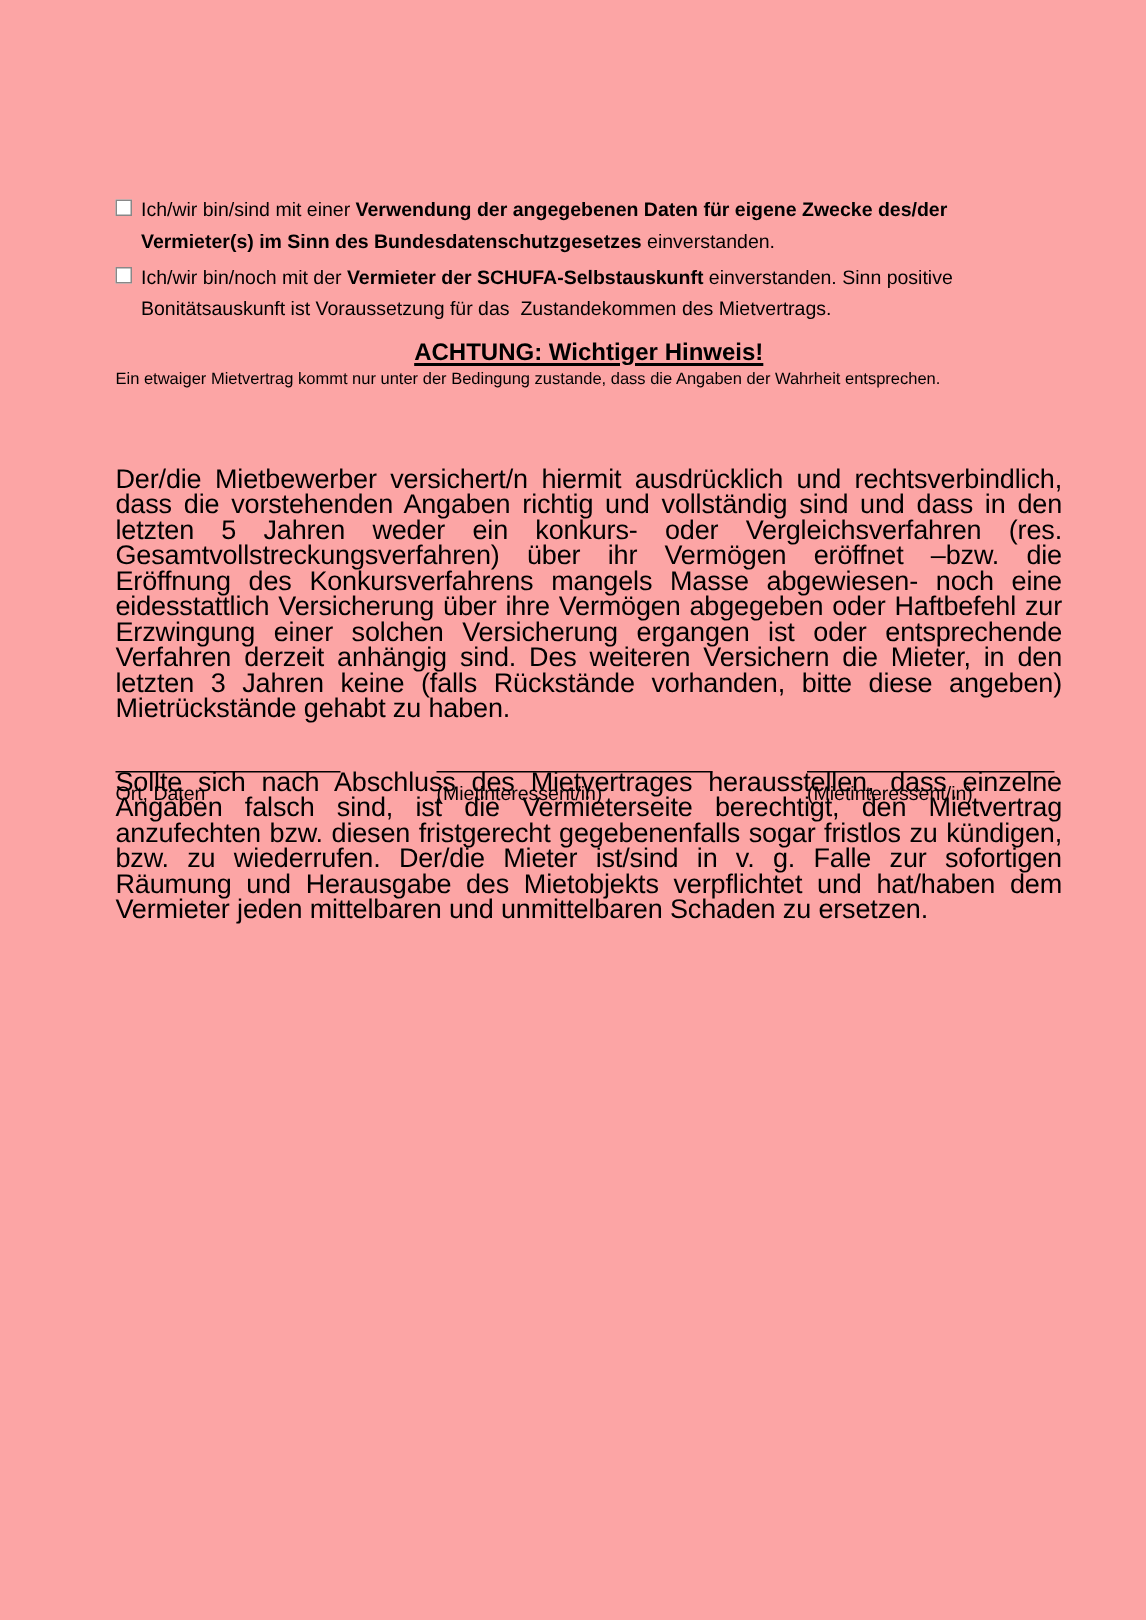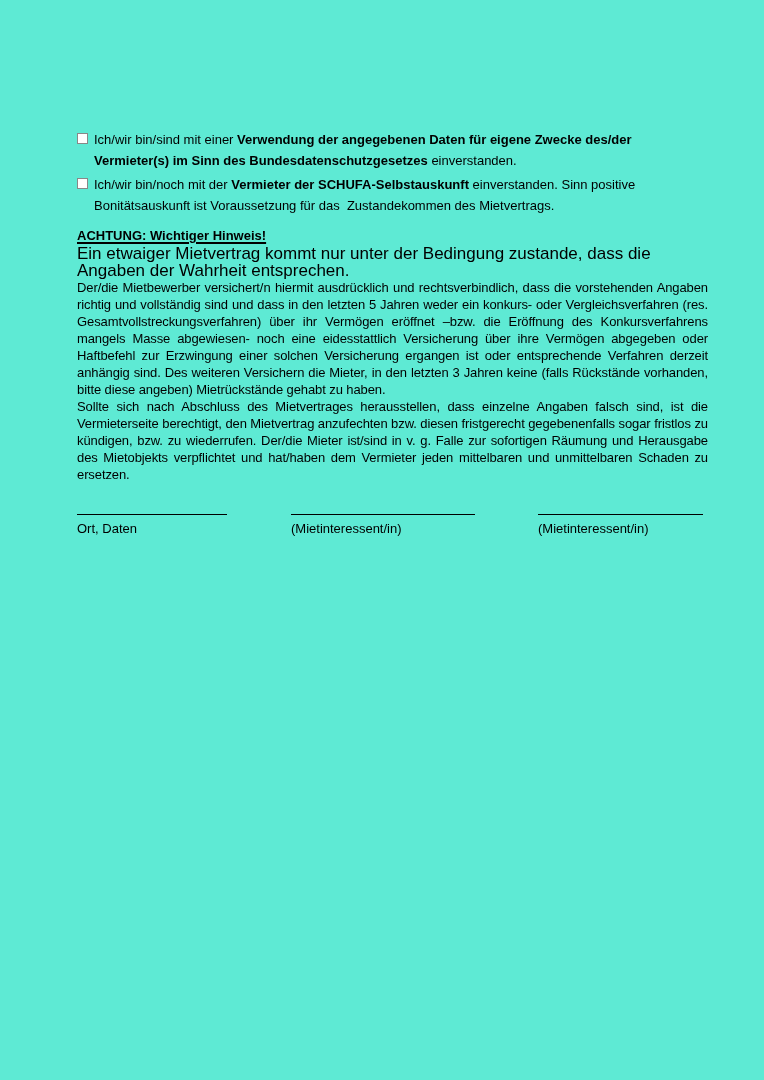--- a/index.html
+++ b/index.html
@@ -7,21 +7,21 @@
   body {
     background: #ffffff;
     font-family: "Liberation Sans", "DejaVu Sans", sans-serif;
     color: #000000;
     -webkit-font-smoothing: antialiased;
   }
   .page {
     position: relative;
     width: 764px;
     height: 1080px;
-    background: #5eead4;
+    background: #fca5a5;
     overflow: hidden;
   }
   .content {
     position: absolute;
     left: 77px;
     top: 129px;
     width: 631px;
   }
   .block { position: absolute; left: 0; width: 631px; }
 
@@ -39,38 +39,40 @@
     border: 1px solid #888888;
     background: #ffffff;
     margin: 4px 6px 0 0;
     cursor: pointer;
   }
   .cb-text { white-space: pre-wrap; }
   .cb-text b { font-weight: 700; }
 
   
   .notice-heading {
-    font-size: 13px;
+    font-size: 16px;
     line-height: 17px;
     font-weight: 700;
     text-decoration: underline;
     text-decoration-thickness: 1.5px;
     text-underline-offset: 2px;
+    text-align: center;
   }
   .notice-body {
-    font-size: 17px;
+    font-size: 11px;
     line-height: 17px;
   }
 
   
   .paras p {
-    font-size: 13px;
+    font-size: 18px;
     line-height: 17px;
     text-align: justify;
     letter-spacing: -0.1px;
+    margin-top: 32px;
   }
 
   
   .sig-row { position: absolute; left: 0; top: 374px; width: 631px; height: 46px; }
   .sig-col { position: absolute; top: 0; }
   .sig-col-1 { left: 0px;   width: 150px; }
   .sig-col-2 { left: 214px; width: 184px; }
   .sig-col-3 { left: 461px; width: 165px; }
   .sig-line {
     height: 12px;

